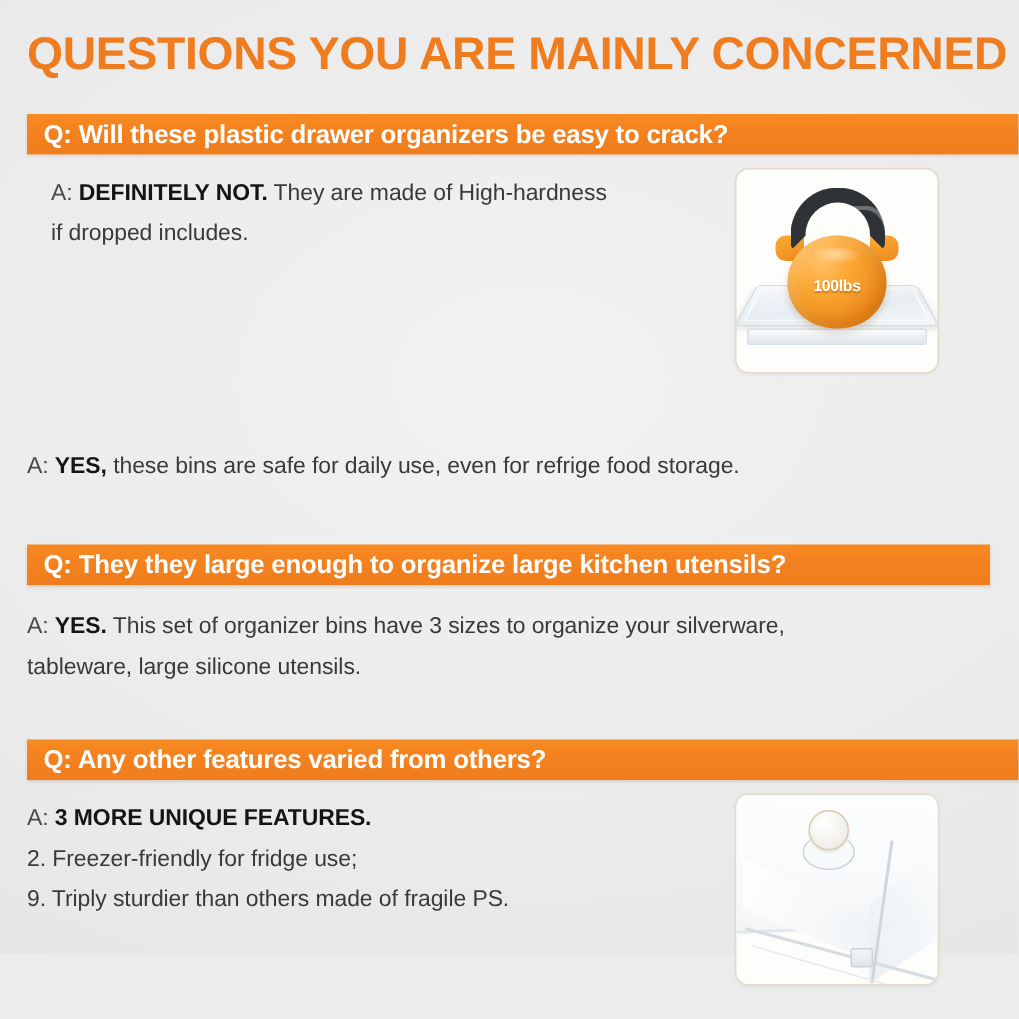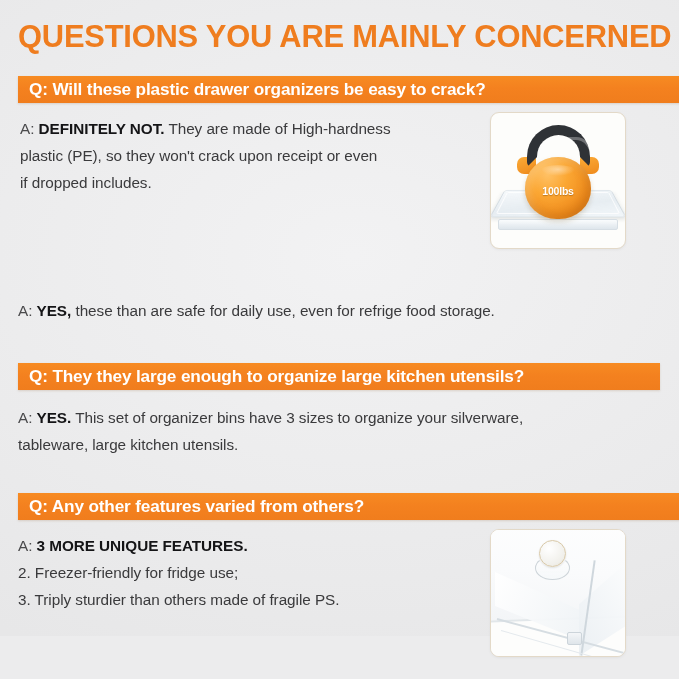--- a/index.html
+++ b/index.html
@@ -280,60 +280,59 @@
 <body>
 
 <div id="page">
 
   <div class="page-title">QUESTIONS YOU ARE MAINLY CONCERNED</div>
 
   <div class="qbar" style="top:76px;padding-left:32px;">
     <span class="qtext">Q: Will these plastic drawer organizers be easy to crack?</span>
   </div>
 
-  <div class="ans" style="left:20px; top:115px; width:450px;">
+  <div class="ans" style="left:34px; top:115px; width:450px;">
     <span class="line"><span class="lead">A:</span> <b>DEFINITELY NOT.</b> <span>They are made of High-hardness</span></span>
-    <span class="line">plastic (PE), so they won't crack upon receipt or even</span>
     <span class="line">if dropped includes.</span>
   </div>
 
   <div class="prodimg" style="left:490px; top:112px; width:134px; height:135px;">
     <div class="kb-scene">
       <div class="kb-bin"></div>
       <div class="kb-bin-lip"></div>
       <div class="kb-ear-l"></div>
       <div class="kb-ear-r"></div>
       <div class="kb-ball"></div>
       <div class="kb-handle"></div>
       <div class="kb-label">100lbs</div>
     </div>
   </div>
 
 
   <div class="ans" style="left:18px; top:297px; width:630px;">
-    <span class="line"><span class="lead">A:</span> <b>YES,</b> <span>these than are safe for daily use, even for refrige food storage.</span></span>
+    <span class="line"><span class="lead">A:</span> <b>YES,</b> <span>these bins are safe for daily use, even for refrige food storage.</span></span>
   </div>
 
   <div class="qbar" style="top:363px;">
     <span class="qtext">Q: They they large enough to organize large kitchen utensils?</span>
   </div>
 
   <div class="ans" style="left:18px; top:404px; width:630px;">
     <span class="line"><span class="lead">A:</span> <b>YES.</b> <span>This set of organizer bins have 3 sizes to organize your silverware,</span></span>
-    <span class="line">tableware, large kitchen utensils.</span>
+    <span class="line">tableware, large silicone utensils.</span>
   </div>
 
   <div class="qbar" style="top:493px;padding-left:43px;">
     <span class="qtext">Q: Any other features varied from others?</span>
   </div>
 
   <div class="ans" style="left:18px; top:532px; width:455px;">
     <span class="line"><span class="lead">A:</span> <b>3 MORE UNIQUE FEATURES.</b></span>
     <span class="line">2. Freezer-friendly for fridge use;</span>
-    <span class="line">3. Triply sturdier than others made of fragile PS.</span>
+    <span class="line">9. Triply sturdier than others made of fragile PS.</span>
   </div>
 
   <div class="prodimg" style="left:490px; top:529px; width:134px; height:126px;">
     <div class="pad-scene">
       <div class="pad-bin-top"></div>
       <div class="pad-wall-l"></div>
       <div class="pad-wall-r"></div>
       <div class="pad-edge-a"></div>
       <div class="pad-edge-b"></div>
       <div class="pad-edge-c"></div>

